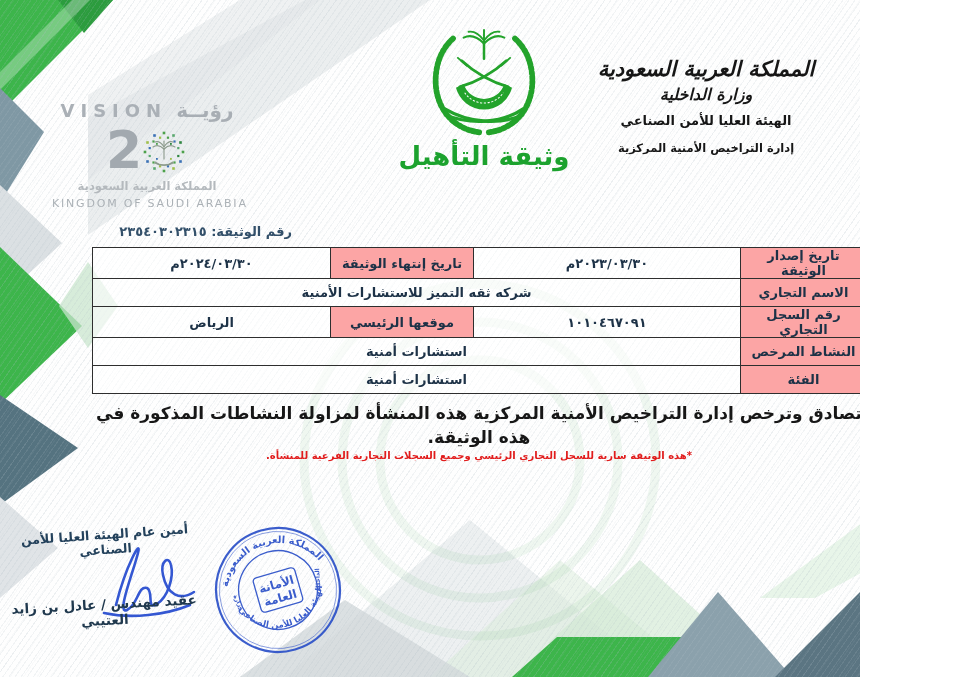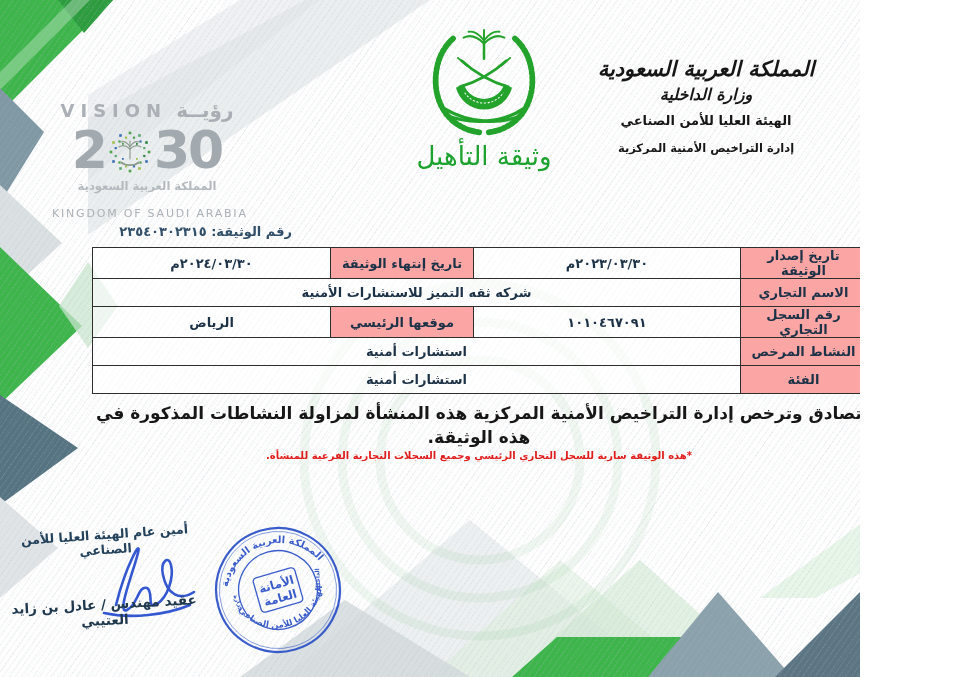--- a/index.html
+++ b/index.html
@@ -12,24 +12,24 @@
       repeating-linear-gradient(125deg, rgba(174,188,196,.07) 0 1px, transparent 1px 11px);}
   .shape{position:absolute;inset:0;}
   
   .vision{position:absolute;left:52px;top:70px;width:190px;text-align:center;color:#a8aeb4;}
   .vision .l1{display:flex;justify-content:center;align-items:baseline;gap:9px;font-size:18px;}
   .vision .l1 .en{letter-spacing:6px;font-weight:600;color:#aab0b6;}
   .vision .l1 .ar{font-size:20px;font-weight:bold;margin-top:28px;}
   .vision .l2{display:flex;justify-content:center;align-items:center;margin-top:2px;}
   .vision .l2 .num{font-size:52px;font-weight:bold;color:#a2a9af;letter-spacing:-2px;line-height:52px;}
   .vision .l3{font-size:11.5px;font-weight:bold;color:#b4b9bd;margin-top:3px;}
-  .vision .l4{font-size:11px;color:#abb1b6;letter-spacing:1.8px;margin-top:14px;white-space:nowrap;}
+  .vision .l4{font-size:11px;color:#abb1b6;letter-spacing:1.8px;margin-top:4px;white-space:nowrap;}
   .emblem-wrap{position:absolute;left:426px;top:26px;width:116px;text-align:center;}
   .doc-title{position:absolute;left:396px;top:141px;width:176px;text-align:center;
-    font-size:26px;font-weight:normal;color:#1ca22e;}
+    font-size:26px;font-weight:bold;color:#1ca22e;}
   .gov{position:absolute;right:24px;top:56px;width:260px;text-align:center;color:#161616;direction:rtl;}
   .gov .kingdom{font-size:21px;font-weight:bold;font-style:italic;line-height:26px;letter-spacing:-.5px;}
   .gov .ministry{font-size:16px;font-weight:bold;font-style:italic;margin-top:3px;}
   .gov .authority{font-size:13px;font-weight:bold;margin-top:9px;}
   .gov .department{font-size:11.5px;font-weight:bold;margin-top:13px;}
   
   .docnum{position:absolute;left:92px;top:224px;width:200px;direction:rtl;text-align:right;
     font-size:13px;font-weight:bold;color:#33506a;white-space:nowrap;}
   
   table.cert{position:absolute;left:92px;top:247px;width:774px;border-collapse:collapse;
@@ -131,21 +131,20 @@
           <path d="M23 20 L23 30"></path>
             <path d="M23 20 C19 16 15 16 12 18"></path>
             <path d="M23 20 C27 16 31 16 34 18"></path>
           <path d="M23 18 C20 13 17 12 14 13"></path>
             <path d="M23 18 C26 13 29 12 32 13"></path>
             <path d="M23 17 L23 12"></path>
           <path d="M14 34 C19 37 27 37 32 33"></path>
             <path d="M14 33 C19 37 27 37 32 34"></path>
         </g>
       </svg>
-      <span class="num">30</span>
     </div>
     <div class="l3">المملكة العربية السعودية</div>
     <div class="l4">KINGDOM OF SAUDI ARABIA</div>
   </div>
 
   <div class="emblem-wrap">
     <svg width="116" height="116" viewBox="0 0 120 120">
       <g fill="none" stroke="#23a32b" stroke-linecap="round">
         <path d="M55 110 C 20 105 4 73 12 40 C 15 28 21 19 29 12" stroke-width="6" stroke-dasharray="2.6 2.3"></path>
         <path d="M65 110 C 100 105 116 73 108 40 C 105 28 99 19 91 12" stroke-width="6" stroke-dasharray="2.6 2.3"></path>

